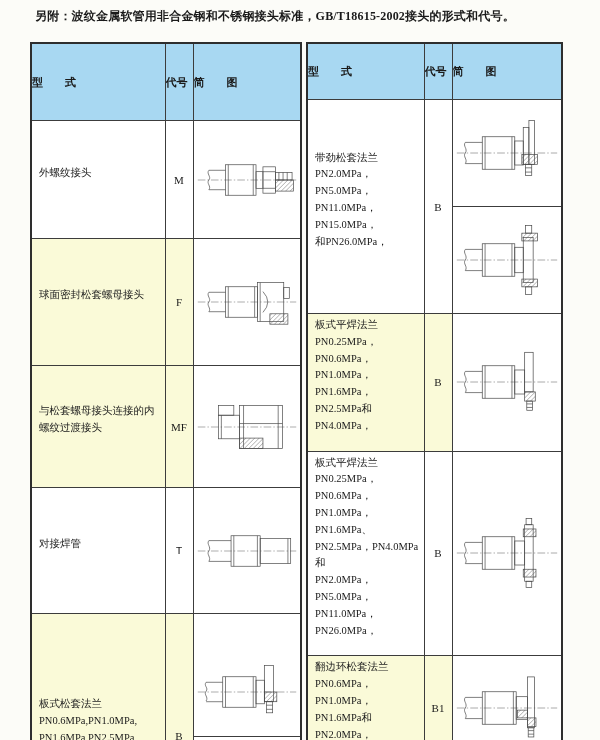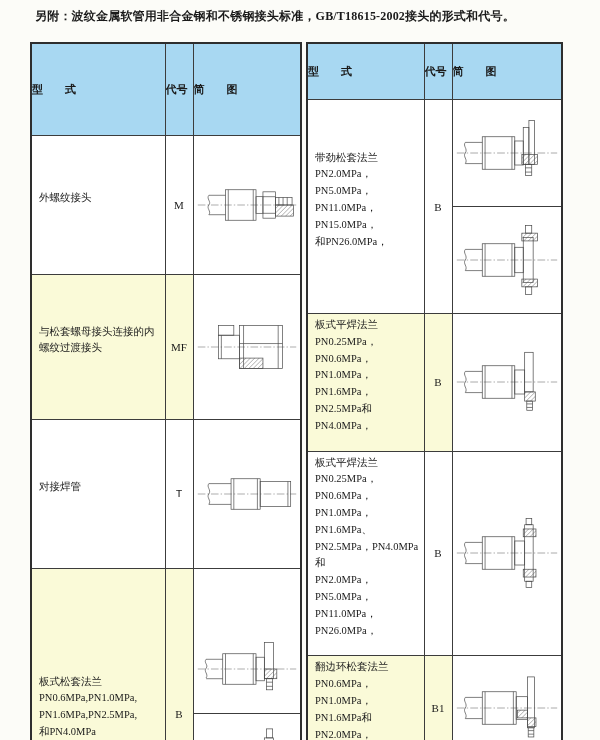--- a/index.html
+++ b/index.html
@@ -102,20 +102,42 @@
             <rect class="ln" x="116" y="34" width="24" height="11"></rect>
             <line class="ln" x1="121" y1="34" x2="121" y2="45"></line>
                 <line class="ln" x1="127" y1="34" x2="127" y2="45"></line>
                 <line class="ln" x1="133" y1="34" x2="133" y2="45"></line>
             <rect class="hx" x="116" y="45" width="26" height="16"></rect>
           </svg>
         </div>
       </td>
     </tr>
 
+    <tr class="hl" style="height:92px;">
+      <td class="type">球面密封松套螺母接头</td>
+      <td class="code">F</td>
+      <td class="diagram" style="background:#fff;">
+        <div class="dcell">
+          <svg width="104" height="84" viewBox="0 0 150 90" aria-label="spherical-seal-loose-nut-fitting-diagram">
+            <line class="cl" x1="4" y1="45" x2="146" y2="45"></line>
+            <path class="ln" d="M20,31 c-4,5 4,9 0,14 c-4,5 4,9 0,14"></path>
+            <line class="ln" x1="20" y1="31" x2="44" y2="31"></line>
+                <line class="ln" x1="20" y1="59" x2="44" y2="59"></line>
+            <rect class="ln" x="44" y="23" width="46" height="44"></rect>
+                <line class="ln" x1="48" y1="23" x2="48" y2="67"></line>
+                <line class="ln" x1="86" y1="23" x2="86" y2="67"></line>
+            <rect class="ln" x="90" y="17" width="38" height="56"></rect>
+                <line class="ln" x1="94" y1="17" x2="94" y2="73"></line>
+            <path class="ln" d="M98,30 q14,15 0,30"></path>
+            <rect class="ln" x="128" y="24" width="8" height="16"></rect>
+            <rect class="hx" x="108" y="62" width="26" height="15"></rect>
+          </svg>
+        </div>
+      </td>
+    </tr>
 
 
     <tr class="hl" style="height:89px;">
       <td class="type">与松套螺母接头连接的内
 螺纹过渡接头</td>
       <td class="code">MF</td>
       <td class="diagram" style="background:#fff;">
         <div class="dcell">
           <svg width="104" height="82" viewBox="0 0 150 90" aria-label="female-thread-transition-adapter-diagram">
             <line class="cl" x1="4" y1="45" x2="146" y2="45"></line>

